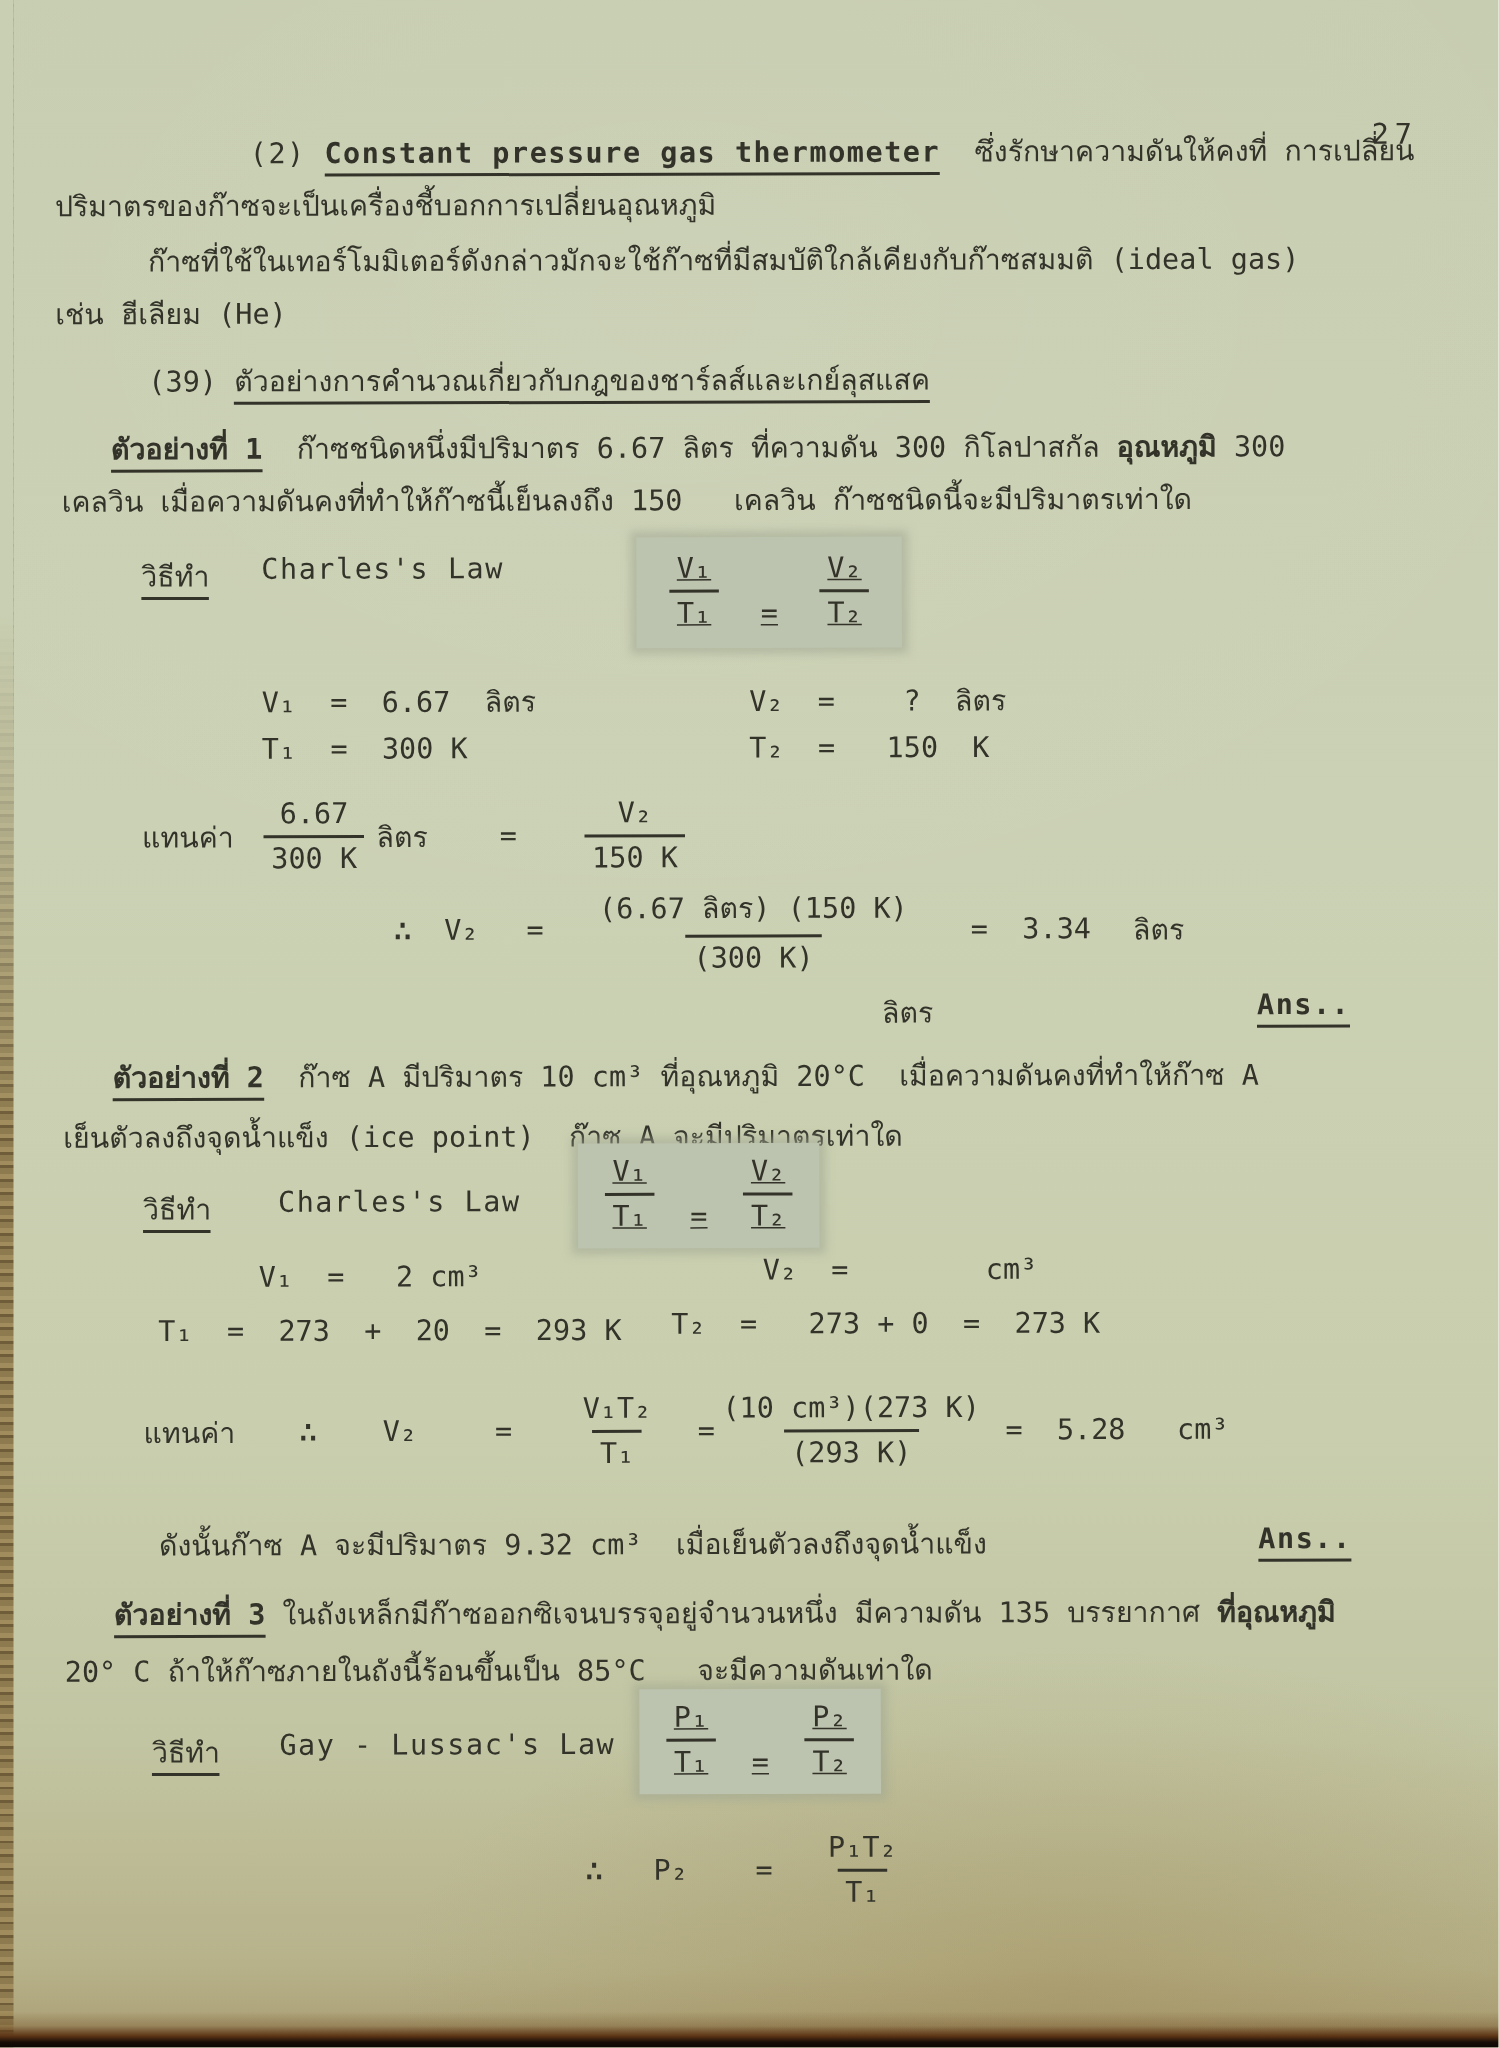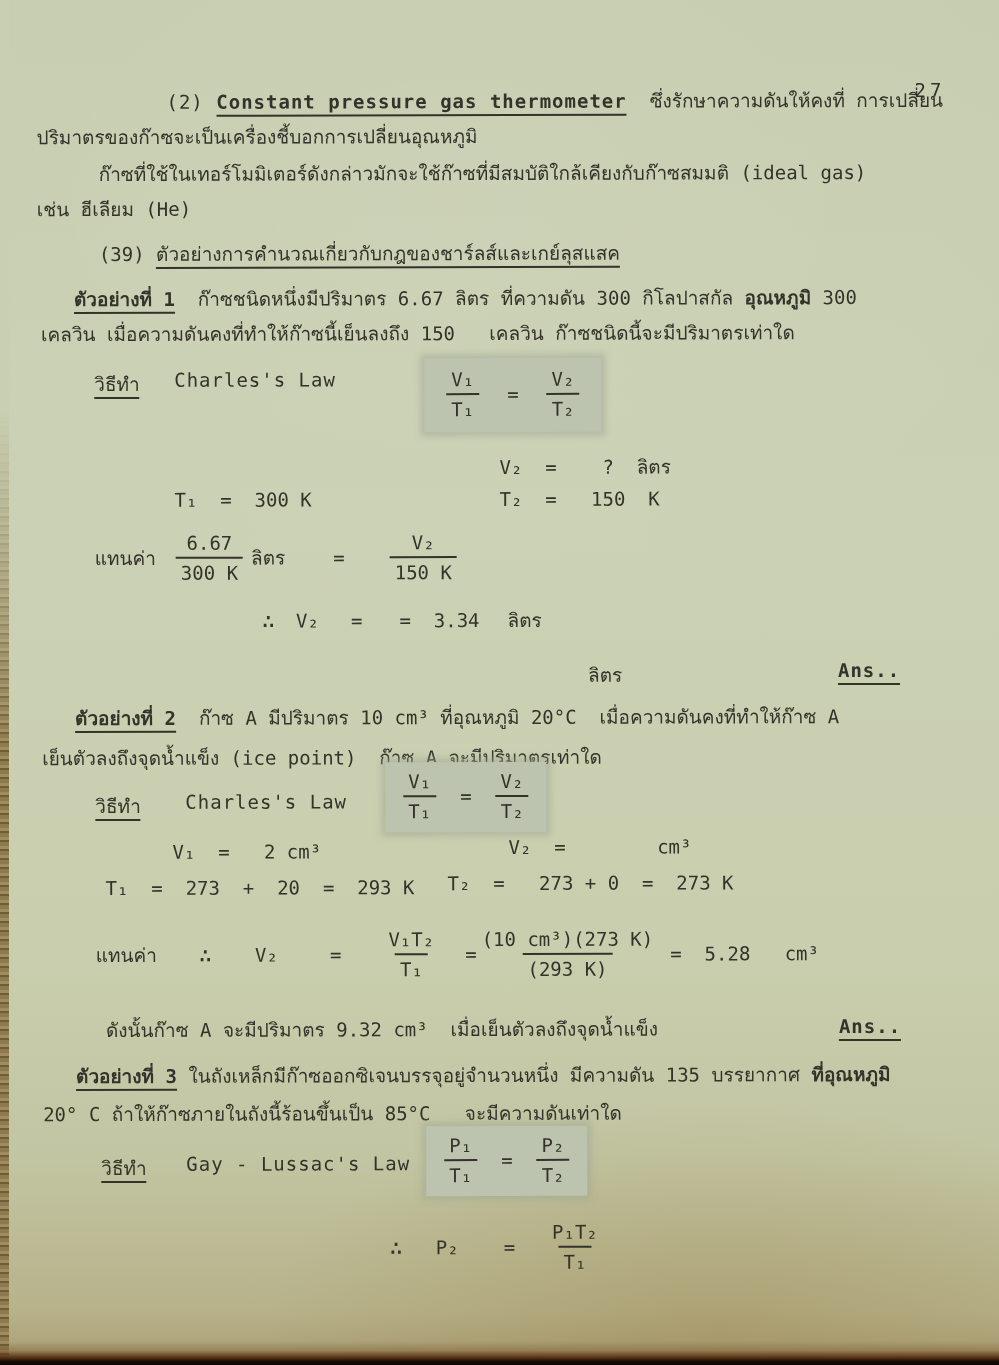--- a/index.html
+++ b/index.html
@@ -15,21 +15,21 @@
   }
   .sheet{position:absolute;inset:0;transform:rotate(-0.15deg);}
   .abs{position:absolute;white-space:pre;}
   .u{border-bottom:2px solid #33332a;padding-bottom:2px;}
   .b{font-weight:bold;}
   .lat{letter-spacing:1px;}
   .frac{display:inline-flex;flex-direction:column;align-items:center;vertical-align:middle;text-align:center;}
   .frac .num{display:block;padding:0 5px 3px;}
   .frac .den{display:block;border-top:2px solid #33332a;padding:3px 5px 0;}
   .eqbox{position:absolute;background:#bcc3ae;box-shadow:0 0 6px 4px rgba(160,168,146,.55);
-         display:inline-flex;align-items:center;padding:10px 22px 12px;}
+         display:inline-flex;align-items:flex-end;padding:10px 22px 12px;text-decoration:underline;}
   .eqbox .sign{margin:0 28px;}
   .row{position:absolute;display:flex;align-items:center;white-space:pre;}
   .therefore{font-size:22px;letter-spacing:3px;}
   .pagenum{font-size:19px;letter-spacing:4px;margin-top:32px;}
   .spine{position:absolute;left:0;top:0;bottom:0;width:9px;
     background:
       linear-gradient(180deg,rgba(201,207,178,1) 0%,rgba(201,207,178,1) 30%,rgba(201,207,178,0) 55%),
       repeating-linear-gradient(180deg,#a08c5c 0 3px,#6f5c38 3px 5px,#8d7a4e 5px 9px);}
   .bottom-edge{position:absolute;left:0;right:0;bottom:0;height:24px;
     background:linear-gradient(180deg,rgba(110,75,35,0) 0%,rgba(110,75,35,.35) 40%,#5d3516 68%,#170d06 85%,#0a0603 100%);}
@@ -60,36 +60,38 @@
         <span class="num">V₁</span>
         <span class="den">T₁</span>
       </span>
     <span class="sign">=</span>
     <span class="frac">
         <span class="num">V₂</span>
         <span class="den">T₂</span>
       </span>
   </div>
 
+  <div class="abs" style="left:175px;top:452px">V₁  =  6.67  ลิตร</div>
   <div class="abs" style="left:500px;top:452px">V₂  =    ?  ลิตร</div>
   <div class="abs" style="left:175px;top:488px">T₁  =  300 K</div>
   <div class="abs" style="left:500px;top:488px">T₂  =   150  K</div>
 
   <div class="row" style="left:95px;top:522px;height:70px">
     <span>แทนค่า</span>
     <span class="frac" style="margin-left:20px"><span class="num">6.67</span><span class="den">300 K</span></span>
     <span style="margin-left:8px">ลิตร</span>
     <span style="margin-left:48px">=</span>
     <span class="frac" style="margin-left:45px"><span class="num">V₂</span><span class="den">150 K</span></span>
   </div>
 
   <div class="row" style="left:262px;top:588px;height:64px">
     <span class="therefore">∴</span>
     <span style="margin-left:18px">V₂</span>
     <span style="margin-left:32px">=</span>
+    <span class="frac" style="margin-left:32px"><span class="num">(6.67 ลิตร) (150 K)</span><span class="den">(300 K)</span></span>
     <span style="margin-left:37px">=  3.34</span>
     <span style="margin-left:28px">ลิตร</span>
   </div>
 
   <div class="abs" style="left:588px;top:660px">ลิตร</div>
   <div class="abs" style="left:838px;top:660px"><span class="ans lat">Ans..</span></div>
 
   <div class="abs" style="left:75px;top:702px"><span class="u b">ตัวอย่างที่ 2</span><span>  ก๊าซ A มีปริมาตร 10 cm³ ที่อุณหภูมิ 20°C  เมื่อความดันคงที่ทำให้ก๊าซ A</span></div>
   <div class="abs" style="left:42px;top:742px">เย็นตัวลงถึงจุดน้ำแข็ง (ice point)  ก๊าซ A จะมีปริมาตรเท่าใด</div>
 

